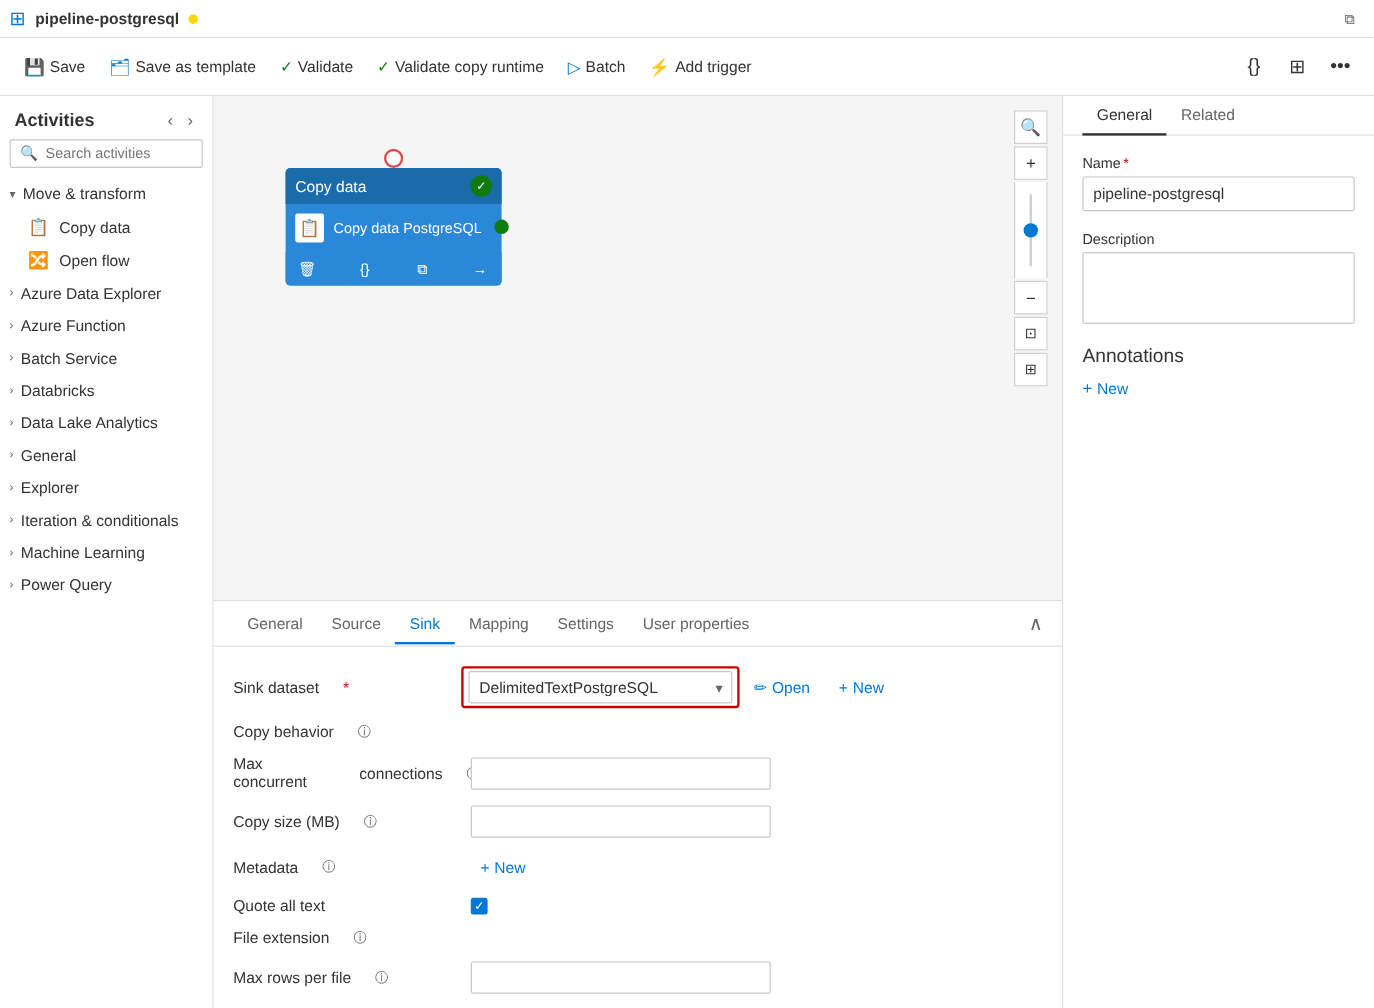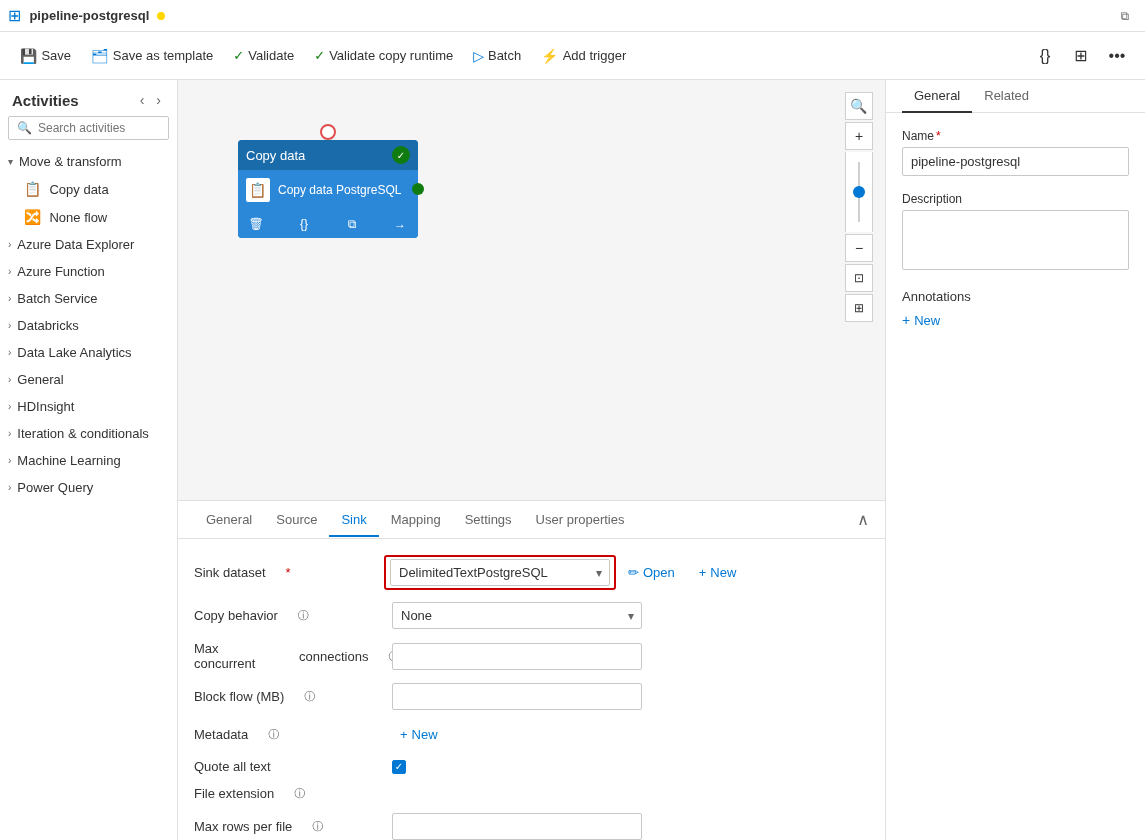--- a/index.html
+++ b/index.html
@@ -413,21 +413,21 @@
       color: #333;
       outline: none;
       resize: none;
       height: 60px;
       background: #fff;
     }
     .props-annotations {
       margin-bottom: 8px;
     }
     .props-annotations-title {
-      font-size: 13px;
+      font-size: 16px;
       color: #333;
       margin-bottom: 8px;
       font-weight: 500;
     }
     .add-new-btn {
       display: flex;
       align-items: center;
       gap: 4px;
       border: none;
       background: transparent;
@@ -531,21 +531,21 @@
       <span class="chevron">▾</span>
       <span>Move &amp; transform</span>
     </div>
     <div class="sidebar-item">
       <span class="item-icon">📋</span>
       <span>Copy data</span>
       <span class="drag-handle">⋮⋮</span>
     </div>
     <div class="sidebar-item">
       <span class="item-icon">🔀</span>
-      <span>None flow</span>
+      <span>Open flow</span>
       <span class="drag-handle">⋮⋮</span>
     </div>
 
     <div class="sidebar-section-header">
       <span class="chevron">›</span>
       <span>Azure Data Explorer</span>
     </div>
     <div class="sidebar-section-header">
       <span class="chevron">›</span>
       <span>Azure Function</span>
@@ -561,21 +561,21 @@
     <div class="sidebar-section-header">
       <span class="chevron">›</span>
       <span>Data Lake Analytics</span>
     </div>
     <div class="sidebar-section-header">
       <span class="chevron">›</span>
       <span>General</span>
     </div>
     <div class="sidebar-section-header">
       <span class="chevron">›</span>
-      <span>HDInsight</span>
+      <span>Explorer</span>
     </div>
     <div class="sidebar-section-header">
       <span class="chevron">›</span>
       <span>Iteration &amp; conditionals</span>
     </div>
     <div class="sidebar-section-header">
       <span class="chevron">›</span>
       <span>Machine Learning</span>
     </div>
     <div class="sidebar-section-header">
@@ -658,45 +658,35 @@
               <span>New</span>
             </button>
           </div>
         </div>
 
         <div class="form-row">
           <div class="form-label">
             <span>Copy behavior</span>
             <span class="info-icon">ⓘ</span>
           </div>
-          <div class="form-control">
-            <div class="select-wrapper">
-              <select>
-                <option>None</option>
-                <option>PreserveHierarchy</option>
-                <option>FlattenHierarchy</option>
-                <option>MergeFiles</option>
-              </select>
-            </div>
-          </div>
         </div>
 
         <div class="form-row">
           <div class="form-label">
             <span>Max concurrent</span>&nbsp;<span>connections</span>
             <span class="info-icon">ⓘ</span>
           </div>
           <div class="form-control">
             <input type="text" class="form-input" value="" style="">
           </div>
         </div>
 
         <div class="form-row">
           <div class="form-label">
-            <span>Block flow (MB)</span>
+            <span>Copy size (MB)</span>
             <span class="info-icon">ⓘ</span>
           </div>
           <div class="form-control">
             <input type="text" class="form-input" value="" style="">
           </div>
         </div>
 
         <div class="form-row">
           <div class="form-label">
             <span>Metadata</span>

